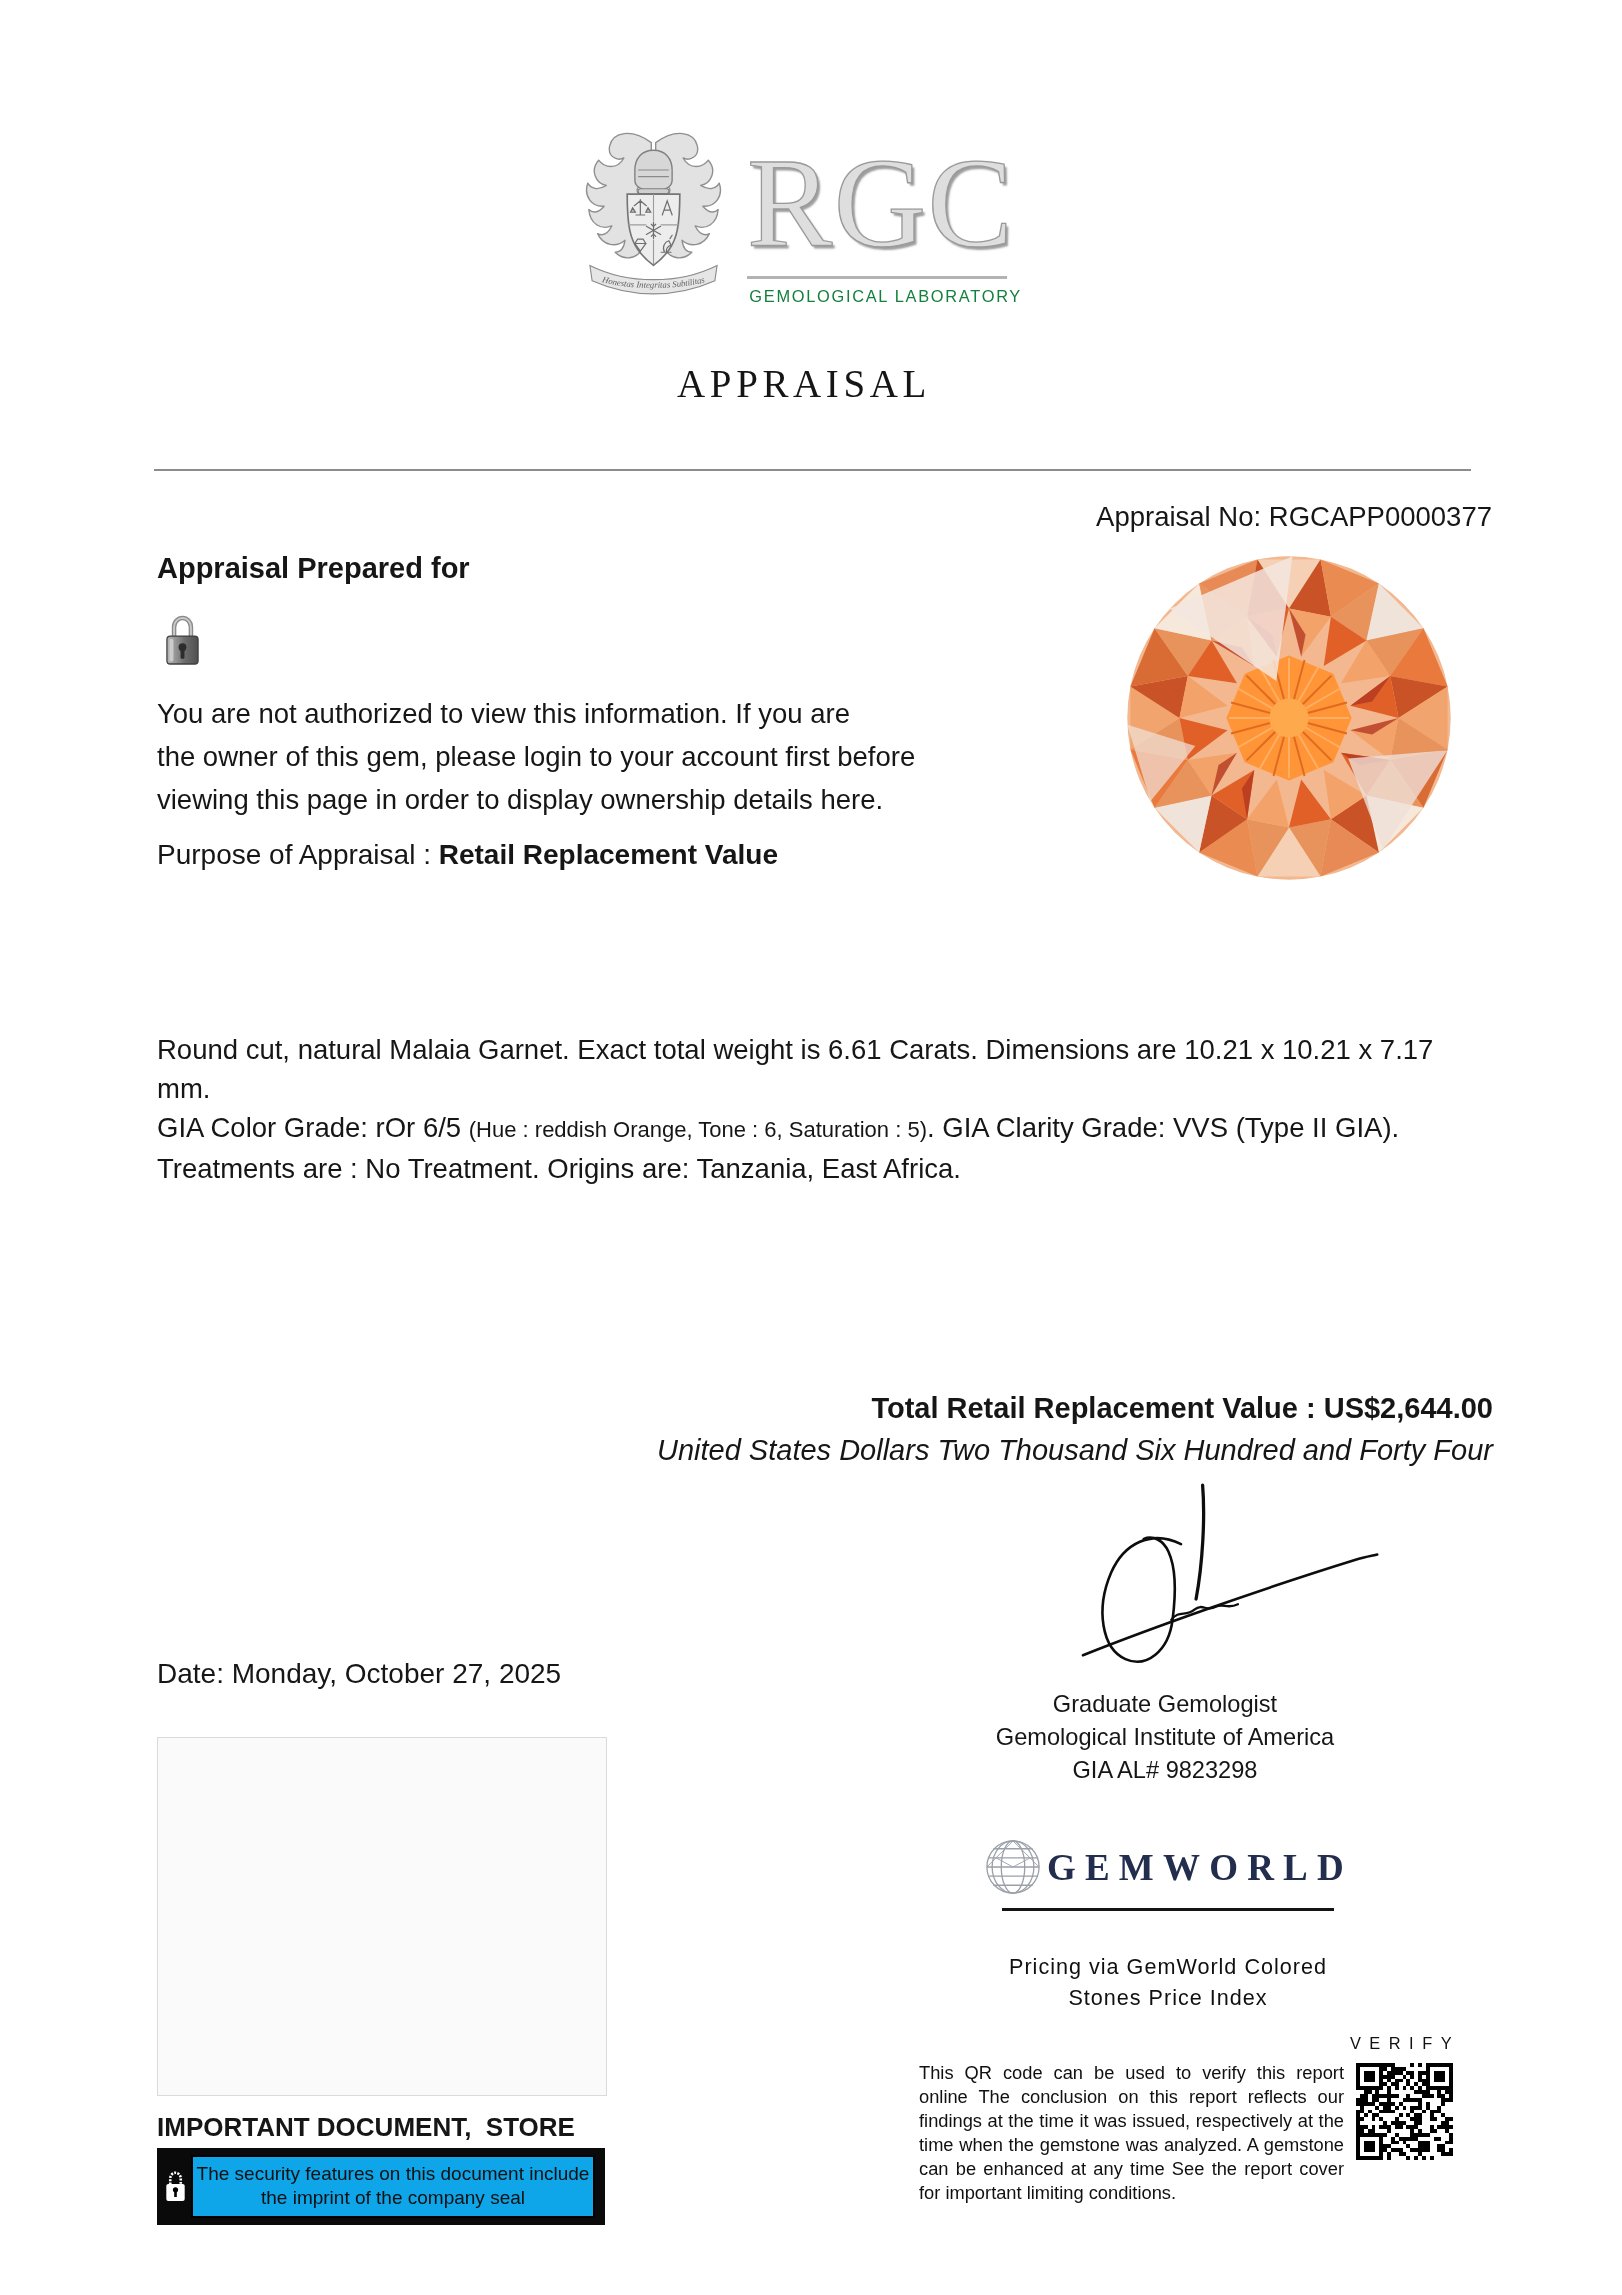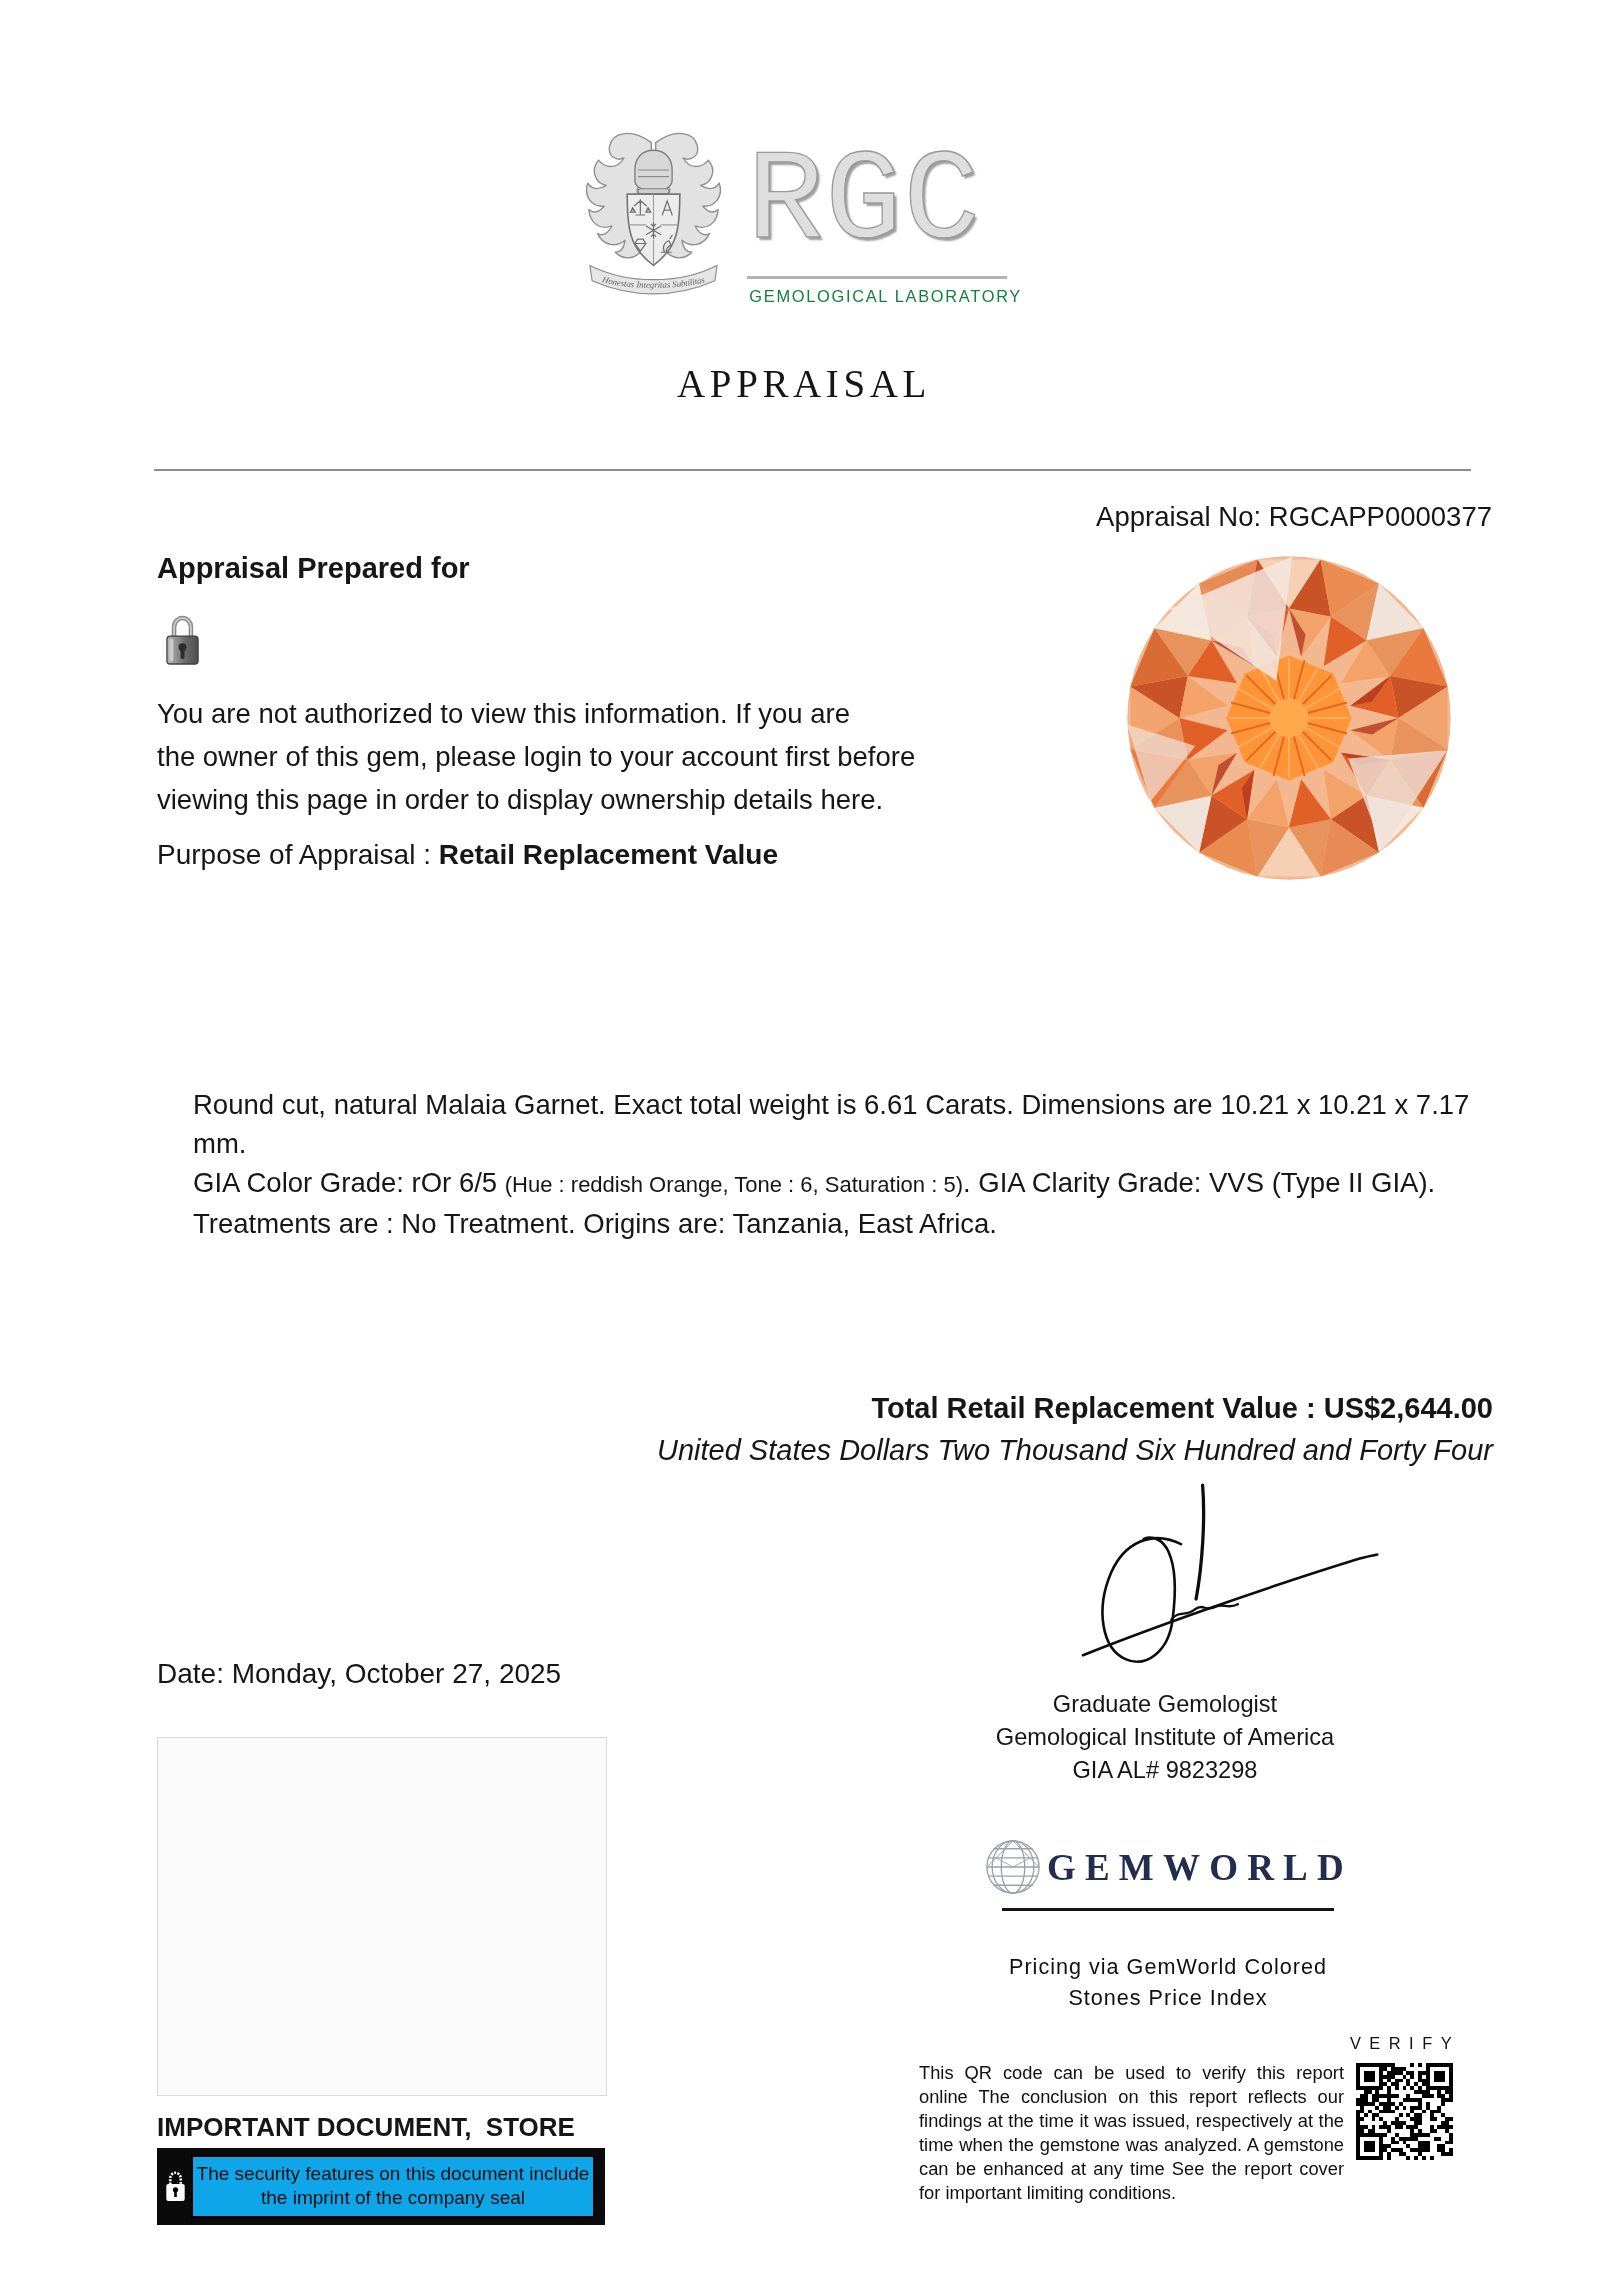--- a/index.html
+++ b/index.html
@@ -5,40 +5,40 @@
   html,body{margin:0;padding:0;background:#ffffff;}
   .page{position:relative;width:1622px;height:2295px;background:#ffffff;overflow:hidden;
         font-family:"Liberation Sans",sans-serif;color:#161616;}
   .abs{position:absolute;}
   .prelines{white-space:pre-line;}
   .prewrap{white-space:pre-wrap;}
 
   
   .crest{left:566px;top:124px;width:175px;height:171px;}
   .rgcblock{left:747px;top:139px;width:275px;}
-  .rgc-word{font-family:Liberation Mono, monospace;font-size:128px;line-height:128px;
+  .rgc-word{font-family:Liberation Serif, serif;font-size:128px;line-height:128px;
             letter-spacing:1.3px;color:#dedede;-webkit-text-stroke:1.3px #9a9a9a;
             text-shadow:2.6px 2.6px 2px #9e9e9e, -0.7px -0.7px 0 #f4f4f4;}
   .rgc-rule{width:260px;height:2.6px;background:#b3b3b3;margin-top:9.2px;}
   .rgc-tag{font-size:16.4px;letter-spacing:1.7px;color:#15803d;margin-top:7.9px;text-align:right;}
   .page-title{left:0;top:361px;width:1608px;text-align:center;
               font-family:"Liberation Serif",serif;font-size:39px;letter-spacing:4.6px;color:#151515;}
   .main-rule{left:154px;top:469px;width:1317px;height:2px;background:#8c8c8c;}
 
   .appr-no{left:0;top:501px;width:1492px;text-align:right;font-size:27.5px;}
   .prep-head{left:157px;top:552px;font-size:29px;font-weight:bold;}
   .lock{left:165px;top:614px;width:35px;height:52px;}
   .notice{left:157px;top:692px;font-size:27.5px;line-height:43px;}
   .pline{left:157px;top:839px;font-size:28px;}
   .fline{left:157px;top:896px;font-size:28px;}
   .pline b,.fline b{font-weight:bold;}
 
   .gem{left:1126px;top:555px;width:326px;height:326px;}
 
-  .desc{left:157px;top:1085px;width:1328px;font-size:27.5px;line-height:39px;margin-left:36px;}
+  .desc{left:157px;top:1030px;width:1328px;font-size:27.5px;line-height:39px;}
   .desc .small{font-size:22px;}
 
   .val-total{left:0;top:1392px;width:1493px;text-align:right;font-size:29px;font-weight:bold;}
   .val-words{left:0;top:1434px;width:1493px;text-align:right;font-size:29px;font-style:italic;}
 
   .signature{left:1047px;top:1480px;width:340px;height:204px;}
   .date-line{left:157px;top:1658px;font-size:28px;}
 
   .signer{left:936px;top:1688px;width:458px;text-align:center;}
   .signer-name{font-size:31px;margin-bottom:14.4px;}

